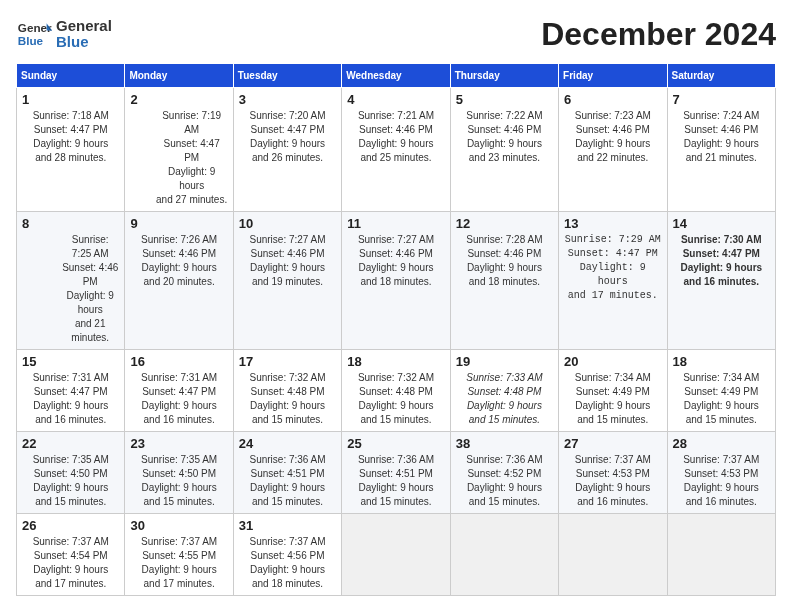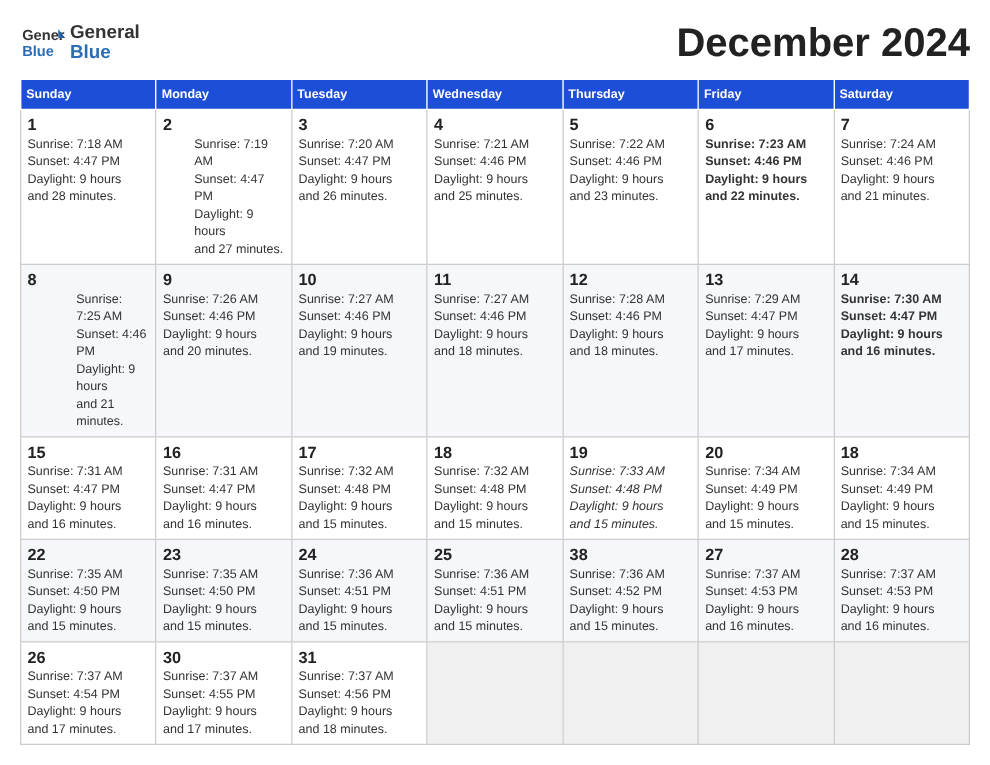--- a/index.html
+++ b/index.html
@@ -66,20 +66,21 @@
     .day-num {
       font-weight: bold;
       font-size: 13px;
       display: block;
       margin-bottom: 2px;
     }
     .day-info {
       font-size: 10px;
       color: #333;
       line-height: 1.4;
+      text-align: center;
     }
     td.empty {
       background: #f0f0f0 !important;
     }
   </style>
 </head>
 <body>
 
 <div class="header">
   <div class="logo">
@@ -143,21 +144,21 @@
         </td>
         <td>
           <span class="day-num">5</span>
           <div class="day-info" style="white-space: pre-line;">Sunrise: 7:22 AM
 Sunset: 4:46 PM
 Daylight: 9 hours
 and 23 minutes.</div>
         </td>
         <td>
           <span class="day-num">6</span>
-          <div class="day-info" style="white-space: pre-line; font-weight: bold;">Sunrise: 7:23 AM
+          <div class="day-info" style="white-space: pre-line;">Sunrise: 7:23 AM
 Sunset: 4:46 PM
 Daylight: 9 hours
 and 22 minutes.</div>
         </td>
         <td>
           <span class="day-num">7</span>
           <div class="day-info" style="white-space: pre-line;">Sunrise: 7:24 AM
 Sunset: 4:46 PM
 Daylight: 9 hours
 and 21 minutes.</div>
@@ -194,21 +195,21 @@
         </td>
         <td>
           <span class="day-num">12</span>
           <div class="day-info" style="white-space: pre-line;">Sunrise: 7:28 AM
 Sunset: 4:46 PM
 Daylight: 9 hours
 and 18 minutes.</div>
         </td>
         <td>
           <span class="day-num">13</span>
-          <div class="day-info" style="white-space: pre-line;">Sunrise: 7:29 AM
+          <div class="day-info" style="white-space: pre-line; font-family: Liberation Mono, monospace;">Sunrise: 7:29 AM
 Sunset: 4:47 PM
 Daylight: 9 hours
 and 17 minutes.</div>
         </td>
         <td>
           <span class="day-num">14</span>
           <div class="day-info" style="white-space: pre-line; font-weight: bold;">Sunrise: 7:30 AM
 Sunset: 4:47 PM
 Daylight: 9 hours
 and 16 minutes.</div>

